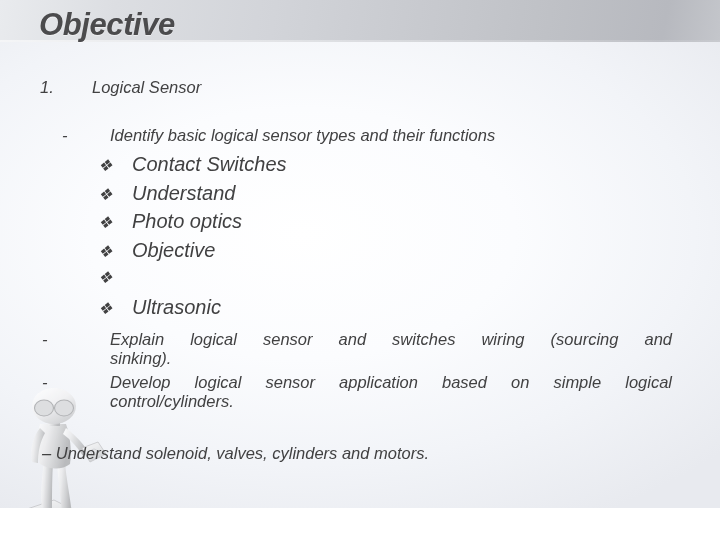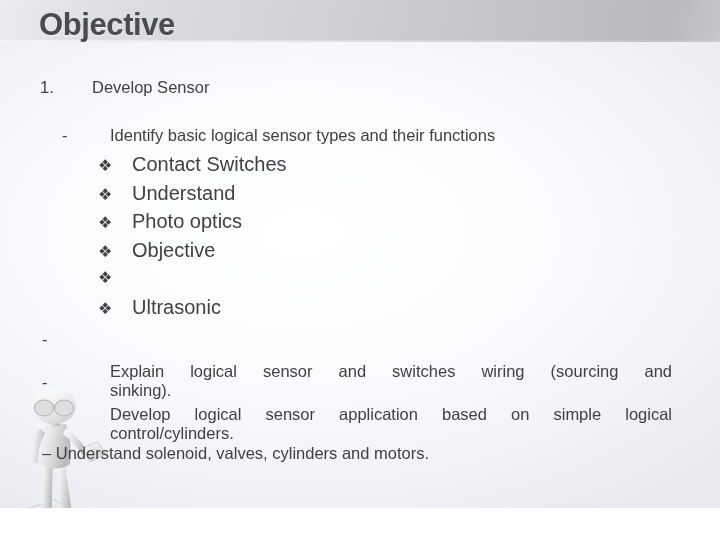--- a/index.html
+++ b/index.html
@@ -15,20 +15,21 @@
   }
 
   .slide {
     position: relative;
     width: 720px;
     height: 508px;
     overflow: hidden;
     background:
       radial-gradient(ellipse 560px 330px at 42% 46%, #ffffff 0%, #fbfcfe 38%, #f2f4f8 70%, #e8eaef 100%),
       linear-gradient(180deg, #f4f6fa 0%, #fdfdfe 30%, #f6f7fa 72%, #e3e5ea 100%);
+    font-style: italic;
   }
 
   
   .header-band {
     position: absolute;
     left: 0;
     top: 0;
     width: 720px;
     height: 42px;
     background: linear-gradient(100deg,
@@ -144,21 +145,20 @@
     position: absolute;
     left: -20px;
     top: 0;
     width: 14px;
     text-align: left;
   }
   .para .body {
     display: block;
     padding-left: 48px;
     text-indent: 0;
-    margin-top: 32px;
   }
   .para .body > .ln {
     display: block;
     text-align: justify;
   }
   .para .body > .ln:last-child {
     text-align: right;
     text-align-last: left;
   }
   .para .body > .ln.stretch {
@@ -231,21 +231,21 @@
 
       <ellipse cx="42" cy="22" rx="9.5" ry="8" fill="#d6d7d9" stroke="#9fa0a2" stroke-width="1.1"></ellipse>
       <ellipse cx="62" cy="22" rx="9.5" ry="8" fill="#d6d7d9" stroke="#9fa0a2" stroke-width="1.1"></ellipse>
       <path d="M51 22 L53 22" stroke="#9fa0a2" stroke-width="1.4"></path>
     </g>
   </svg>
 
   <div class="content">
 
     <div class="lvl1" style="left:40px; top:34px;">
-      <span class="num">1.</span><span>Develop Sensor</span>
+      <span class="num">1.</span><span>Logical Sensor</span>
     </div>
 
 
     <div class="lvl2" style="left:62px; top:82px;">
       <span class="dash">-</span><span>Identify basic logical sensor types and their functions</span>
     </div>
 
     <div class="diamond-list">
       <div class="diamond-item">
         <span class="bullet">❖</span>

